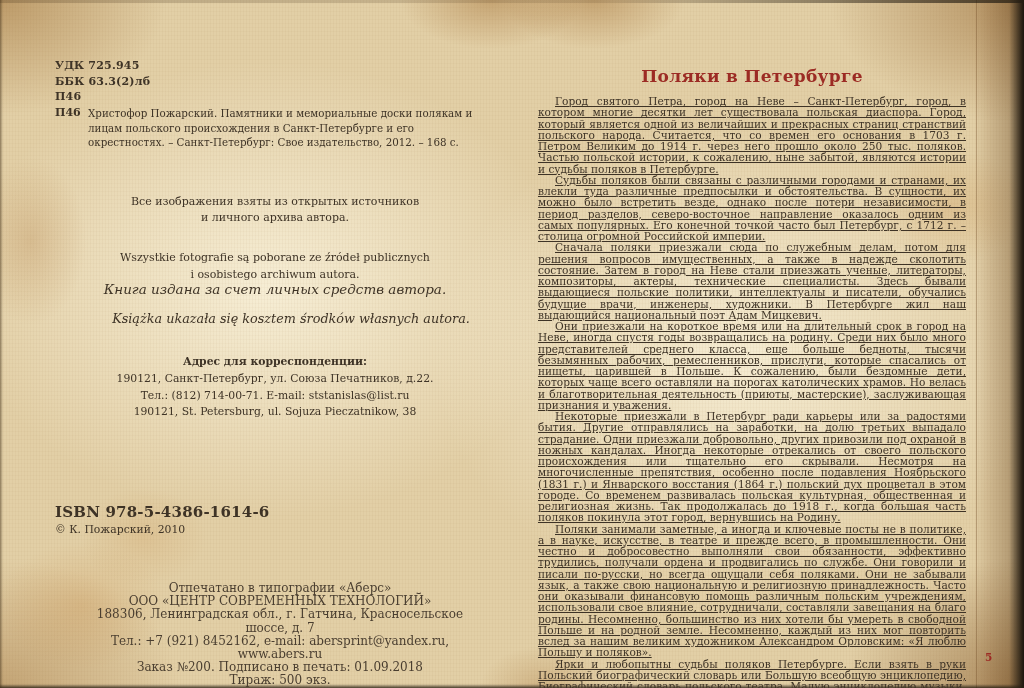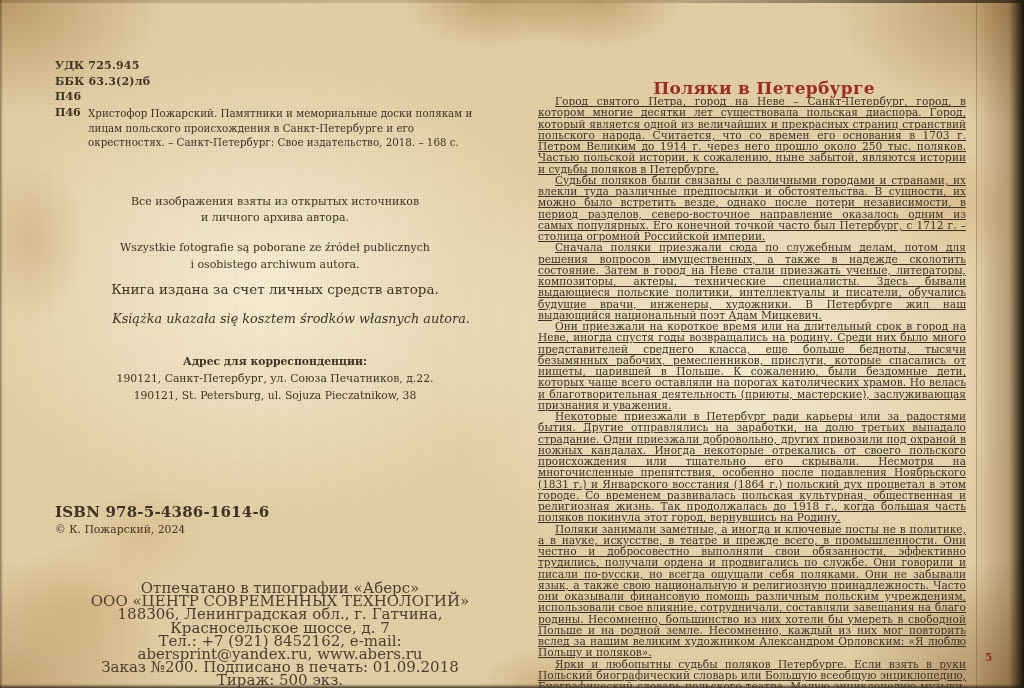--- a/index.html
+++ b/index.html
@@ -42,28 +42,28 @@
   .abs{position:absolute;}
   .pre{white-space:pre-line;}
   .ctr{text-align:center;}
 
   
   .imprint{left:55px;top:58px;font-size:11px;font-weight:bold;line-height:15.5px;letter-spacing:.2px;}
   .catalog{left:55px;top:106px;width:432px;font-size:10.3px;line-height:14.5px;display:flex;}
   .catalog .code{font-weight:bold;flex:0 0 33px;font-size:11px;}
   .catalog .entry{flex:1;text-align:left;}
   .credits-ru{left:60px;top:194px;width:430px;font-size:11px;line-height:16px;}
-  .credits-pl{left:60px;top:240px;width:430px;font-size:11px;line-height:16.5px;}
-  .fund-ru{left:60px;top:281px;width:430px;font-size:13.5px;}
+  .credits-pl{left:60px;top:250px;width:430px;font-size:11px;line-height:16.5px;}
+  .fund-ru{left:60px;top:281px;width:430px;font-size:13.5px;font-style:italic;}
   .fund-pl{left:76px;top:311px;width:430px;font-size:12.8px;font-style:italic;}
   .corr{left:60px;top:354px;width:430px;font-size:10.8px;line-height:16.8px;}
   .corr .h{font-weight:bold;}
   .isbn{left:55px;top:503px;font-size:15px;font-weight:bold;letter-spacing:.2px;}
   .copyright{left:55px;top:523px;font-size:10.8px;}
-  .printing{left:80px;top:582px;width:400px;font-size:15px;line-height:13.2px;color:#4a3e30;}
+  .printing{left:80px;top:582px;width:400px;font-size:12px;line-height:13.2px;color:#4a3e30;}
 
   
   .chapter-title{left:538px;top:66px;width:428px;font-size:17px;font-weight:bold;letter-spacing:.3px;}
   .body-text{left:538px;top:96px;width:428px;font-size:10.6px;line-height:11.25px;text-align:justify;}
   .body-text p{margin:0;text-indent:17px;hyphens:auto;text-decoration:underline;-webkit-hyphens:auto;}
   .page-num{left:985px;top:651px;font-size:10.5px;font-weight:bold;}
 </style>
 </head>
 <body>
 
@@ -75,49 +75,50 @@
   <div class="edge-bottom"></div>
   <div class="edge-left"></div>
 
   <div>
     <div class="abs imprint pre">УДК 725.945
 ББК 63.3(2)лб
 П46</div>
 
     <div class="abs catalog">
       <span class="code">П46</span>
-      <span class="entry">Христофор Пожарский. Памятники и мемориальные доски полякам и лицам польского происхождения в Санкт-Петербурге и его окрестностях. – Санкт-Петербург: Свое издательство, 2018. – 168 с.</span>
+      <span class="entry">Христофор Пожарский. Памятники и мемориальные доски полякам и лицам польского происхождения в Санкт-Петербурге и его окрестностях. – Санкт-Петербург: Свое издательство, 2012. – 168 с.</span>
     </div>
 
     <div class="abs credits-ru ctr pre">Все изображения взяты из открытых источников
 и личного архива автора.</div>
     <div class="abs credits-pl ctr pre">Wszystkie fotografie są poborane ze źródeł publicznych
 i osobistego archiwum autora.</div>
     <div class="abs fund-ru ctr">Книга издана за счет личных средств автора.</div>
     <div class="abs fund-pl ctr">Książka ukazała się kosztem środków własnych autora.</div>
 
     <div class="abs corr ctr">
       <div class="h">Адрес для корреспонденции:</div>
       <div>190121, Санкт-Петербург, ул. Союза Печатников, д.22.</div>
+      <div>Тел.: (812) 714-00-71. E-mail: ststanislas@list.ru</div>
       <div>190121, St. Petersburg, ul. Sojuza Pieczatnikow, 38</div>
     </div>
 
     <div class="abs isbn">ISBN 978-5-4386-1614-6</div>
-    <div class="abs copyright">© К. Пожарский, 2024</div>
+    <div class="abs copyright">© К. Пожарский, 2010</div>
 
     <div class="abs printing ctr pre">Отпечатано в типографии «Аберс»
 ООО «ЦЕНТР СОВРЕМЕННЫХ ТЕХНОЛОГИЙ»
 188306, Ленинградская обл., г. Гатчина, Красносельское шоссе, д. 7
 Тел.: +7 (921) 8452162, e-mail: abersprint@yandex.ru, www.abers.ru
 Заказ №200. Подписано в печать: 01.09.2018
 Тираж: 500 экз.</div>
   </div>
 
   <div>
-    <h1 class="abs chapter-title ctr" style="margin: 12px; color: rgb(156, 43, 36);">Поляки в Петербурге</h1>
+    <h1 class="abs chapter-title ctr" style="margin: 0px; color: rgb(156, 43, 36);">Поляки в Петербурге</h1>
 
     <div class="abs body-text">
       <p>Город святого Петра, город на Неве – Санкт-Петербург, город, в котором многие десятки лет существовала польская диаспора. Город, который является одной из величайших и прекрасных страниц странствий польского народа. Считается, что со времен его основания в 1703 г. Петром Великим до 1914 г. через него прошло около 250 тыс. поляков. Частью польской истории, к сожалению, ныне забытой, являются истории и судьбы поляков в Петербурге.</p>
       <p>Судьбы поляков были связаны с различными городами и странами, их влекли туда различные предпосылки и обстоятельства. В сущности, их можно было встретить везде, однако после потери независимости, в период разделов, северо-восточное направление оказалось одним из самых популярных. Его конечной точкой часто был Петербург, с 1712 г. – столица огромной Российской империи.</p>
       <p>Сначала поляки приезжали сюда по служебным делам, потом для решения вопросов имущественных, а также в надежде сколотить состояние. Затем в город на Неве стали приезжать ученые, литераторы, композиторы, актеры, технические специалисты. Здесь бывали выдающиеся польские политики, интеллектуалы и писатели, обучались будущие врачи, инженеры, художники. В Петербурге жил наш выдающийся национальный поэт Адам Мицкевич.</p>
       <p>Они приезжали на короткое время или на длительный срок в город на Неве, иногда спустя годы возвращались на родину. Среди них было много представителей среднего класса, еще больше бедноты, тысячи безымянных рабочих, ремесленников, прислуги, которые спасались от нищеты, царившей в Польше. К сожалению, были бездомные дети, которых чаще всего оставляли на порогах католических храмов. Но велась и благотворительная деятельность (приюты, мастерские), заслуживающая признания и уважения.</p>
       <p>Некоторые приезжали в Петербург ради карьеры или за радостями бытия. Другие отправлялись на заработки, на долю третьих выпадало страдание. Одни приезжали добровольно, других привозили под охраной в ножных кандалах. Иногда некоторые отрекались от своего польского происхождения или тщательно его скрывали. Несмотря на многочисленные препятствия, особенно после подавления Ноябрьского (1831 г.) и Январского восстания (1864 г.) польский дух процветал в этом городе. Со временем развивалась польская культурная, общественная и религиозная жизнь. Так продолжалась до 1918 г., когда большая часть поляков покинула этот город, вернувшись на Родину.</p>
       <p>Поляки занимали заметные, а иногда и ключевые посты не в политике, а в науке, искусстве, в театре и прежде всего, в промышленности. Они честно и добросовестно выполняли свои обязанности, эффективно трудились, получали ордена и продвигались по службе. Они говорили и писали по-русски, но всегда ощущали себя поляками. Они не забывали язык, а также свою национальную и религиозную принадлежность. Часто они оказывали финансовую помощь различным польским учреждениям, использовали свое влияние, сотрудничали, составляли завещания на благо родины. Несомненно, большинство из них хотели бы умереть в свободной Польше и на родной земле. Несомненно, каждый из них мог повторить вслед за нашим великим художником Александром Орловским: «Я люблю Польшу и поляков».</p>
       <p>Ярки и любопытны судьбы поляков Петербурге. Если взять в руки Польский биографический словарь или Большую всеобщую энциклопедию, Биографический словарь польского театра, Малую энциклопедию музыки, Памятную книгу инженеров-техников, Словарь польских художников, Альбом заслуженных врачей, или Словарь польских католических богословов, мы увидим, что во многих статьях упоминается Петербург – как место обучения, работы, гастролей или иной формы деятельности.</p>
     </div>

